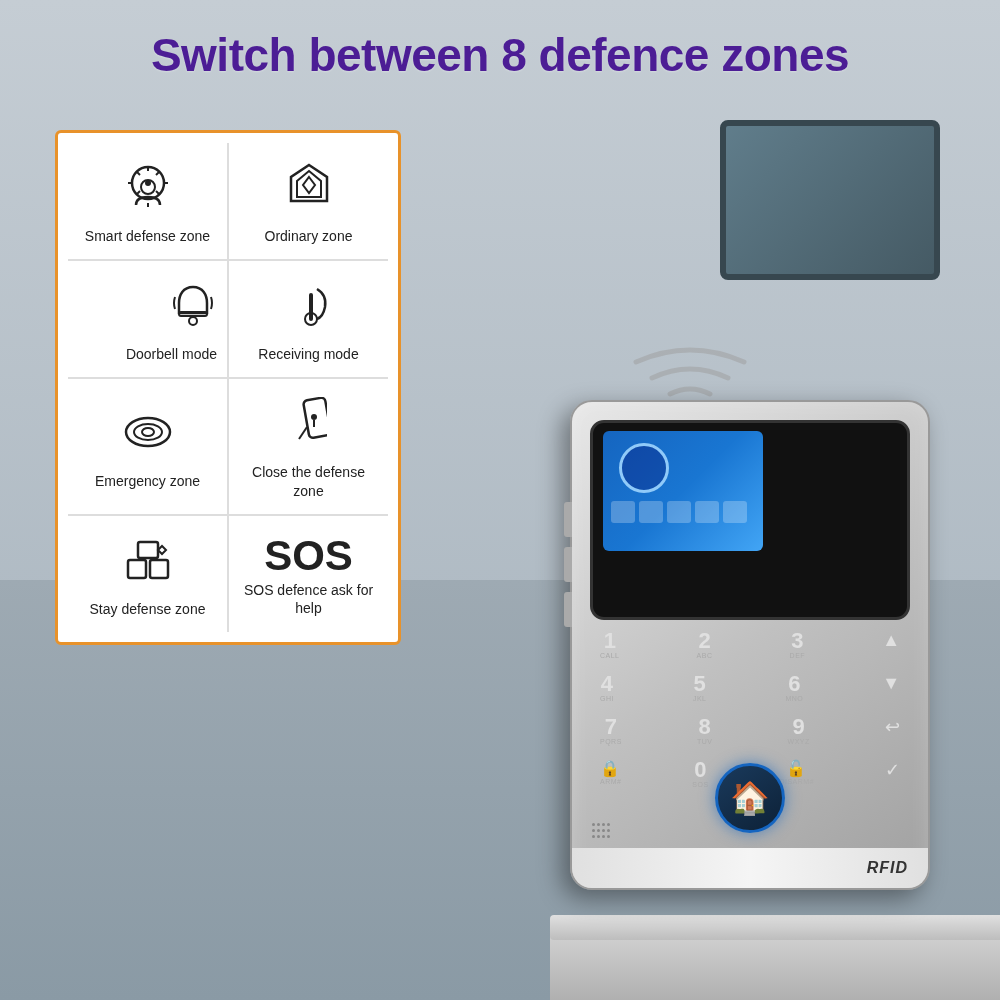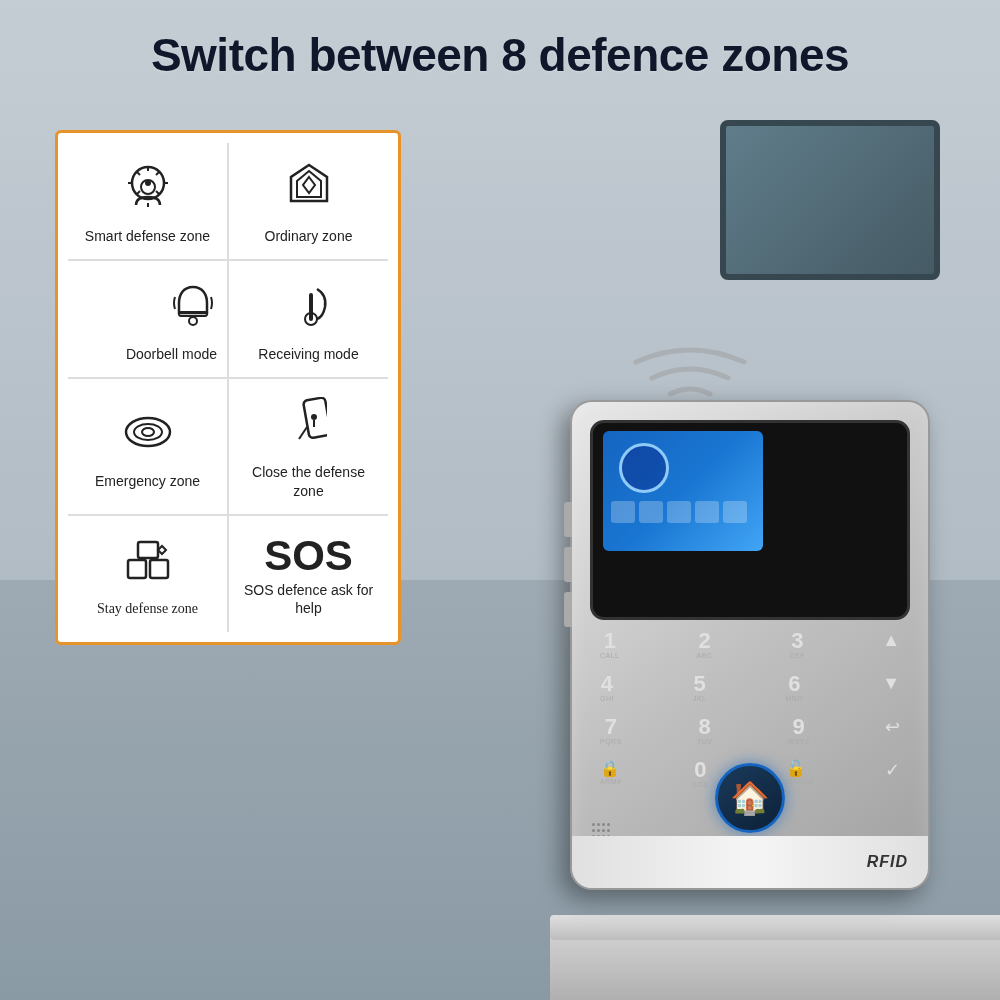--- a/index.html
+++ b/index.html
@@ -42,21 +42,21 @@
     }
 
     
     .header-title {
       position: absolute;
       top: 28px;
       left: 0; right: 0;
       text-align: center;
       font-size: 46px;
       font-weight: 900;
-      color: #0f172a;
+      color: #4c1d95;
       letter-spacing: -0.5px;
       z-index: 10;
       text-shadow: 0 1px 2px rgba(255,255,255,0.3);
     }
 
     
     .info-card {
       position: absolute;
       top: 130px;
       left: 55px;
@@ -81,21 +81,21 @@
       border: 0.5px solid #ddd;
       text-align: center;
       min-height: 110px;
     }
     .info-cell:nth-child(1) { border-top: none; border-left: none; }
     .info-cell:nth-child(2) { border-top: none; border-right: none; }
     .info-cell:nth-child(3) { border-left: none; align-items: flex-end; }
     .info-cell:nth-child(4) { border-right: none; }
     .info-cell:nth-child(5) { border-left: none; }
     .info-cell:nth-child(6) { border-right: none; }
-    .info-cell:nth-child(7) { border-left: none; border-bottom: none; font-family: Liberation Serif, serif; }
+    .info-cell:nth-child(7) { border-left: none; border-bottom: none; }
     .info-cell:nth-child(8) { border-right: none; border-bottom: none; }
 
     .cell-icon {
       font-size: 38px;
       margin-bottom: 8px;
       line-height: 1;
       color: #222;
     }
     .cell-label {
       font-size: 14px;
@@ -235,21 +235,21 @@
     }
     .home-icon-svg {
       font-size: 32px;
       color: #42a5f5;
     }
 
     .device-bottom-strip {
       position: absolute;
       bottom: 0;
       left: 0; right: 0;
-      height: 52px;
+      height: 40px;
       background: linear-gradient(90deg, #e0e0e0, #f5f5f5, #e0e0e0);
       border-radius: 0 0 20px 20px;
       display: flex;
       align-items: center;
       justify-content: flex-end;
       padding-right: 20px;
     }
     .rfid-text {
       font-size: 16px;
       font-weight: 800;

